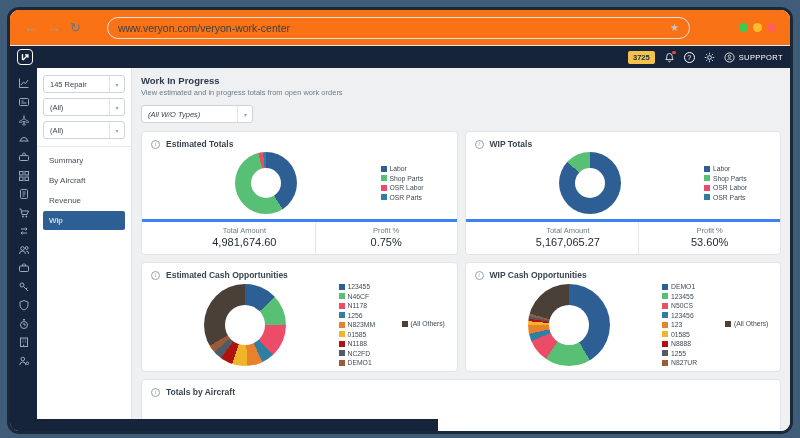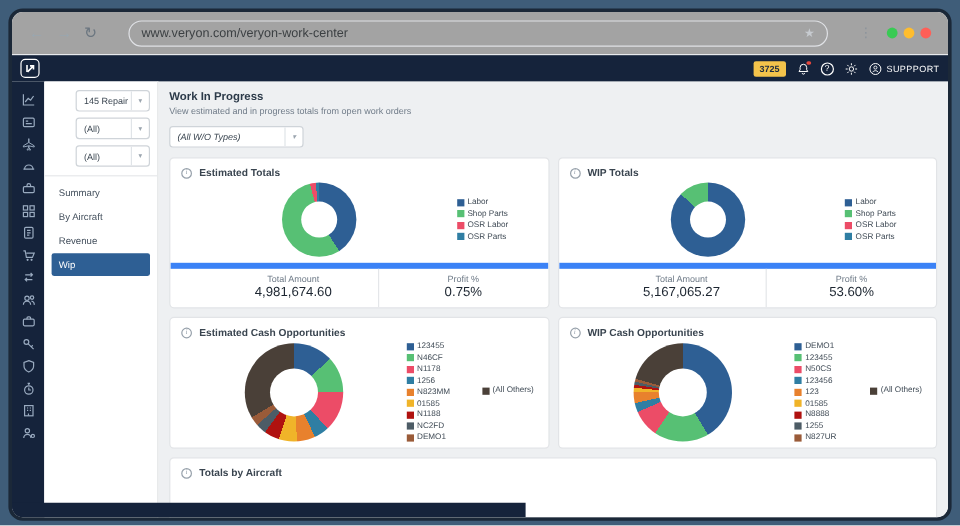--- a/index.html
+++ b/index.html
@@ -2,21 +2,21 @@
 <html><head>
 <meta charset="utf-8">
 <style>
   * { margin:0; padding:0; box-sizing:border-box; }
   body { width:800px; height:438px; overflow:hidden; font-family:"Liberation Sans", sans-serif; }
   .desktop { position:relative; width:800px; height:438px; background:#3f5d79; }
   .window { position:absolute; left:7px; top:7px; right:7px; bottom:4px;
             border:3px solid #1b2838; border-radius:12px; background:#fff; overflow:hidden; }
 
   
-  .browser-bar { height:36px; background:#a3a3a3; display:flex; align-items:center; padding:0 14px; border-bottom:1px solid #e8eaed; }
+  .browser-bar { height:36px; background:#f97316; display:flex; align-items:center; padding:0 14px; border-bottom:1px solid #e8eaed; }
   .nav-ico { font-size:13px; color:#9aa7b0; margin-right:10px; cursor:default; }
   .nav-ico.reload { color:#6b7680; }
   .nav-ico.back::after { content:"←"; }
   .nav-ico.fwd::after { content:"→"; }
   .nav-ico.reload::after { content:"↻"; }
   .url-pill { flex:1; height:22px; border:1px solid #dfe1e5; border-radius:12px; display:flex; align-items:center;
               padding:0 10px; margin:0 26px 0 16px; font-size:10.5px; color:#3c4043; }
   .url-star { margin-left:auto; color:#c7cbd0; font-size:10px; }
   .url-star::after { content:"★"; }
   .kebab { color:#8b939b; font-size:11px; margin-right:12px; }
@@ -44,21 +44,21 @@
   .rail svg { display:block; }
 
   .right-pane { flex:1; display:flex; flex-direction:column; min-width:0; background:#eef0f2; }
   .page-head { background:#f2f3f4; border-bottom:1px solid #e3e5e7; padding:5px 12px; display:flex; align-items:center; gap:9px; }
   .page-head-title { font-size:9px; font-weight:bold; color:#2c3a49; }
   .page-head-sub { font-size:7.5px; color:#707c89; margin-top:2px; }
 
   .lower { flex:1; display:flex; min-height:0; }
   .sidebar { width:95px; background:#fff; border-right:1px solid #e3e5e7; padding:7px 6px; flex:none; }
   .select-box { height:18px; border:1px solid #cfd4d9; border-radius:3px; background:#fff; display:flex; align-items:center;
-                font-size:7.5px; color:#3a4550; margin-bottom:5px; overflow:hidden;margin-left:20px; }
+                font-size:7.5px; color:#3a4550; margin-bottom:5px; overflow:hidden; }
   .select-label { padding-left:6px; flex:1; white-space:nowrap; }
   .select-chev { width:15px; align-self:stretch; border-left:1px solid #e0e4e8; display:flex; align-items:center; justify-content:center; color:#9aa4ae; font-size:6px; }
   .select-chev::after { content:"▾"; }
   .side-divider { border-top:1px solid #e6e8ea; margin:7px -6px 4px; }
   .nav-item { font-size:8px; color:#45515e; padding:5px 6px; border-radius:2px; margin:1px 0; cursor:default; }
   .nav-item.active { background:#2e5f94; color:#fff; }
 
   .content { flex:1; padding:7px 9px; overflow:hidden; min-width:0; }
   .wip-title { font-size:9.5px; font-weight:bold; color:#2c3a49; }
   .wip-sub { font-size:7.5px; color:#707c89; margin-top:2px; }
@@ -81,21 +81,21 @@
   .donut.sm::after { inset:16px; }
   .donut.lg::after { inset:21px; }
 
   .legend { width:66px; display:flex; flex-direction:column; gap:2.5px; flex:none; }
   .lg-row { display:flex; align-items:center; gap:3px; font-size:6.8px; color:#3f4a55; white-space:nowrap; }
   .sw { width:6px; height:6px; flex:none; }
   .cash-legend { display:flex; gap:5px; width:108px; flex:none; }
   .cash-legend .legend { width:58px; }
   .cash-legend .col2 { width:46px; padding-top:37px; }
 
-  .stats { border-top:5px solid #3b82f6; display:flex;padding-left:32px; }
+  .stats { border-top:3px solid #3b82f6; display:flex;padding-left:32px; }
   .stat-cell { flex:1; text-align:center; padding:4px 0 6px; }
   .stat-cell + .stat-cell { border-left:1px solid #e4e6e9; }
   .stat-label { font-size:7.5px; color:#6e7a87; }
   .stat-value { font-size:11px; font-weight:normal; color:#1c2530; margin-top:1px; }
 
   .card-wide { grid-column:1 / -1; height:60px; }
 
   .bottom-bar { position:absolute; left:0; bottom:0; width:428px; height:12px; background:#15233b; border-radius:0 0 0 9px; z-index:6; }
 </style>
 </head>

